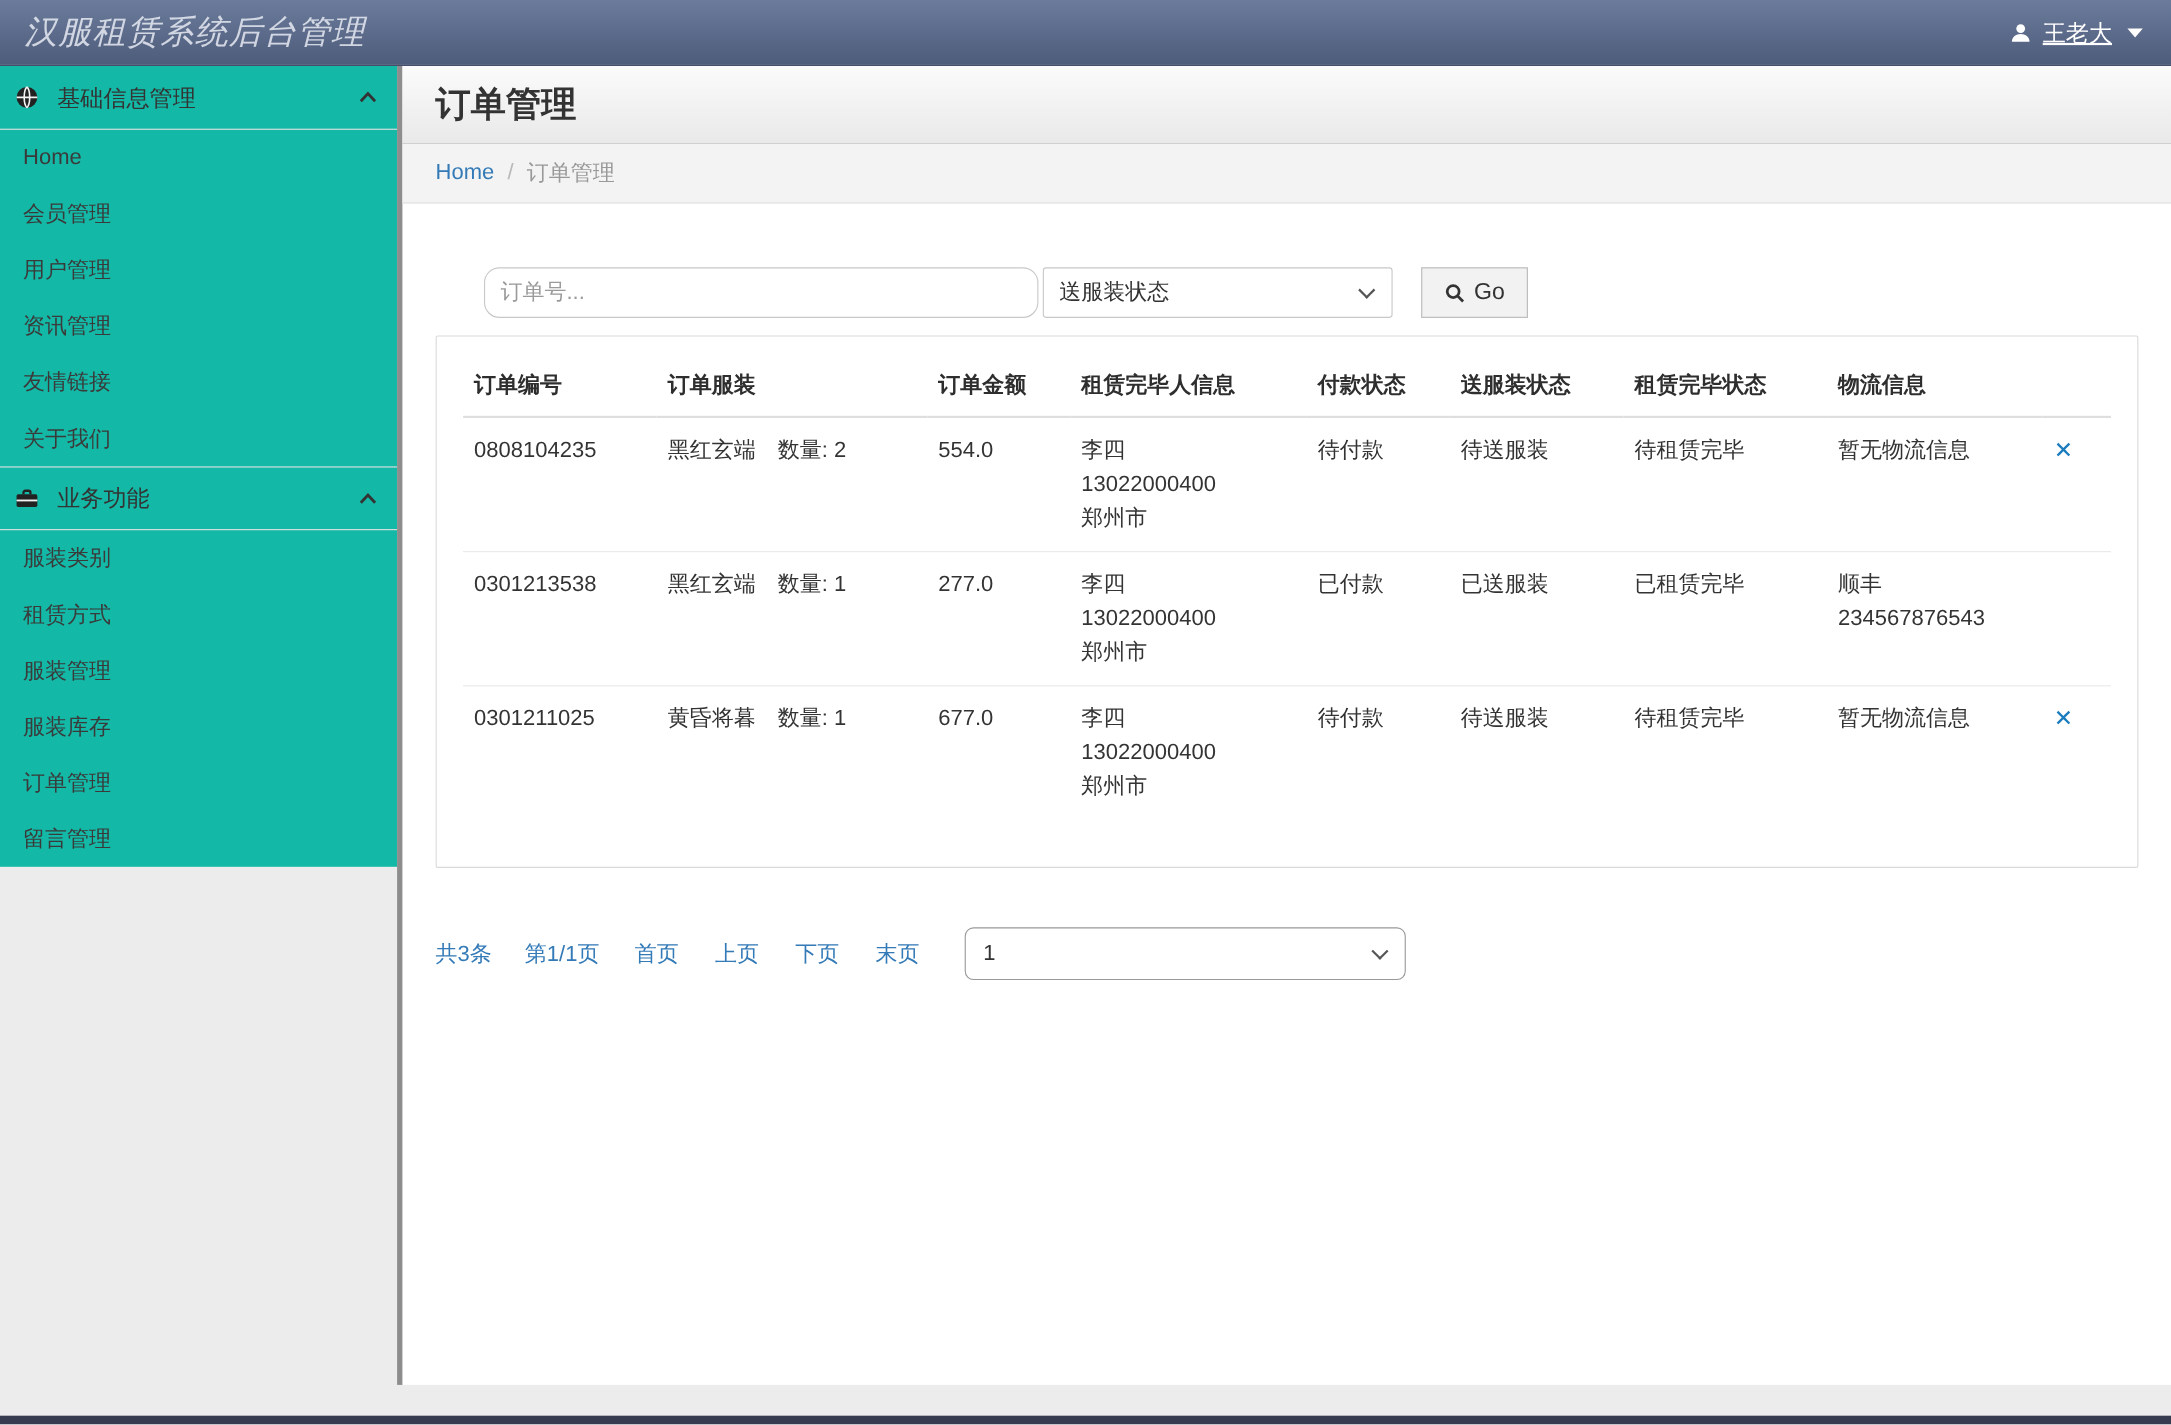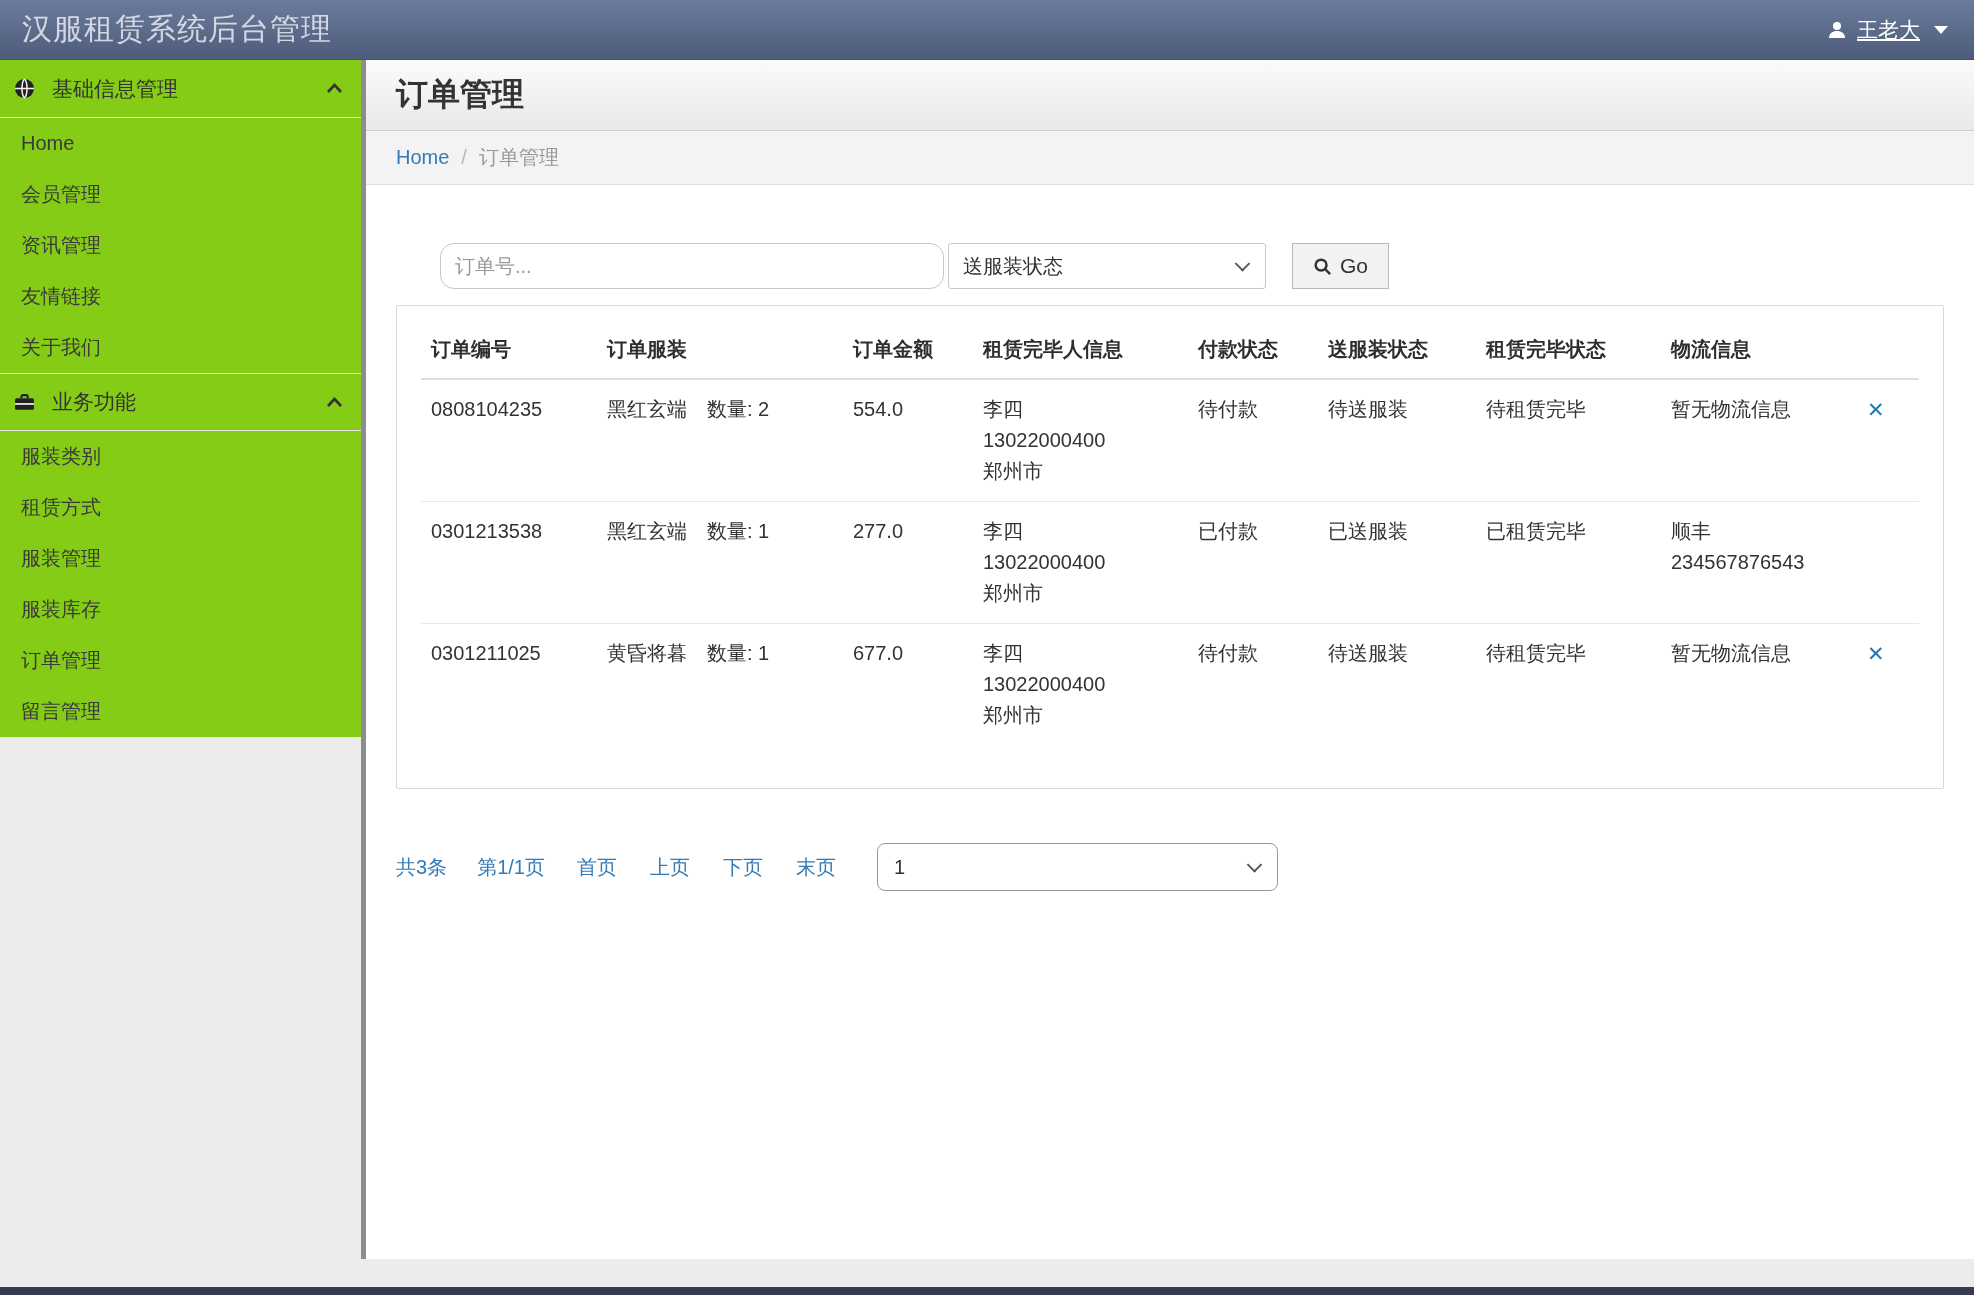--- a/index.html
+++ b/index.html
@@ -18,40 +18,41 @@
   .navbar {
     position: absolute; top: 0; left: 0; right: 0; height: 60px;
     background: linear-gradient(#6b7b9b, #4e5c7b);
     border-bottom: 1px solid #445069;
     display: flex; align-items: center; justify-content: space-between;
     padding: 0 26px 0 22px;
     z-index: 5;
   }
   .brand {
     font-family: "DejaVu Serif", "Liberation Serif", serif;
+    font-style: italic;
     font-size: 30px;
     color: rgba(230, 234, 242, 0.85);
     letter-spacing: 1px;
   }
   .user-menu {
     display: flex; align-items: center; gap: 10px;
     color: #fff; font-size: 21px; cursor: pointer; text-decoration: underline;
   }
   .caret-down {
     width: 0; height: 0; margin-left: 4px;
     border-left: 7px solid transparent;
     border-right: 7px solid transparent;
     border-top: 8px solid #fff;
   }
 
   
   .sidebar {
     position: absolute; top: 60px; left: 0; width: 361px; bottom: 0;
   }
-  .sidebar-menu { background: #84cc16; }
+  .sidebar-menu { background: #14b8a6; }
   .side-section-header {
     height: 58px;
     display: flex; align-items: center; gap: 17px;
     padding: 0 18px 0 14px;
     border-top: 1px solid #e3e3e3;
     border-bottom: 1px solid #e3e3e3;
     font-size: 21px; color: #333;
     cursor: pointer;
   }
   .side-section-header:first-child { border-top: none; }
@@ -235,20 +236,23 @@
         <svg class="icon-svg" width="17" height="11" viewBox="0 0 17 11">
           <polyline points="2,9 8.5,2 15,9" stroke="#333" stroke-width="2.6" fill="none"></polyline>
         </svg>
       </span>
     </div>
     <div class="side-item">
         <span>Home</span>
       </div>
     <div class="side-item">
         <span>会员管理</span>
+      </div>
+    <div class="side-item">
+        <span>用户管理</span>
       </div>
     <div class="side-item">
         <span>资讯管理</span>
       </div>
     <div class="side-item">
         <span>友情链接</span>
       </div>
     <div class="side-item">
         <span>关于我们</span>
       </div>

